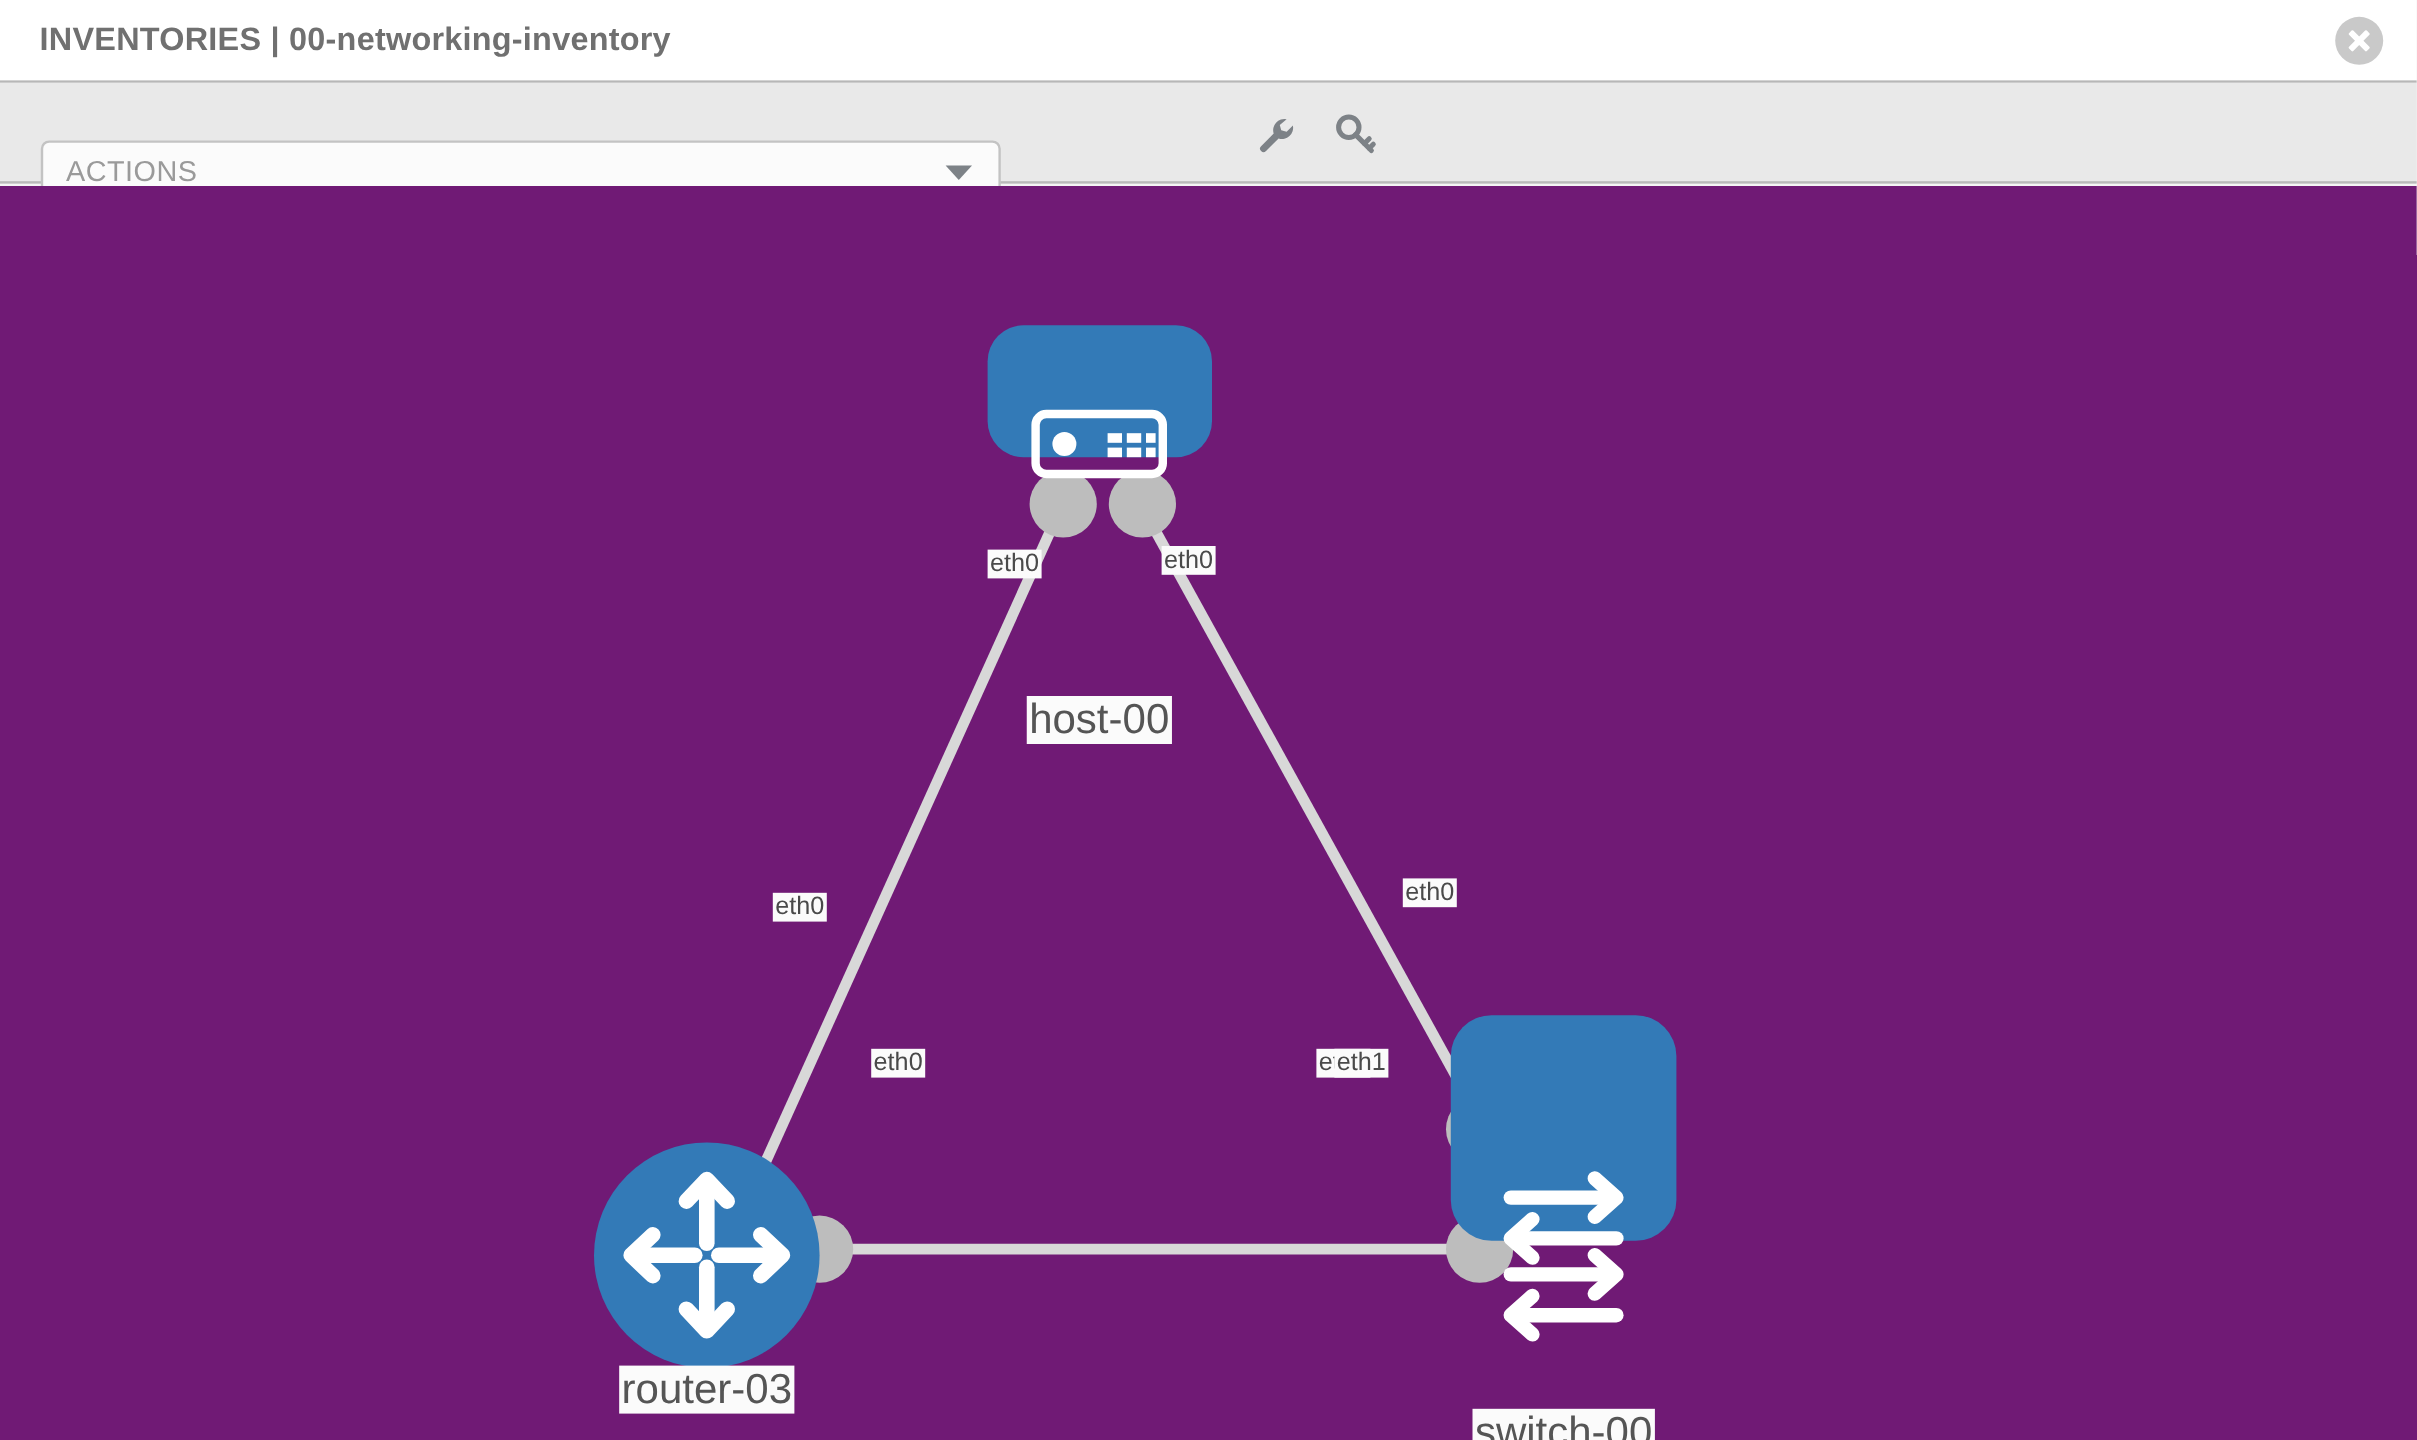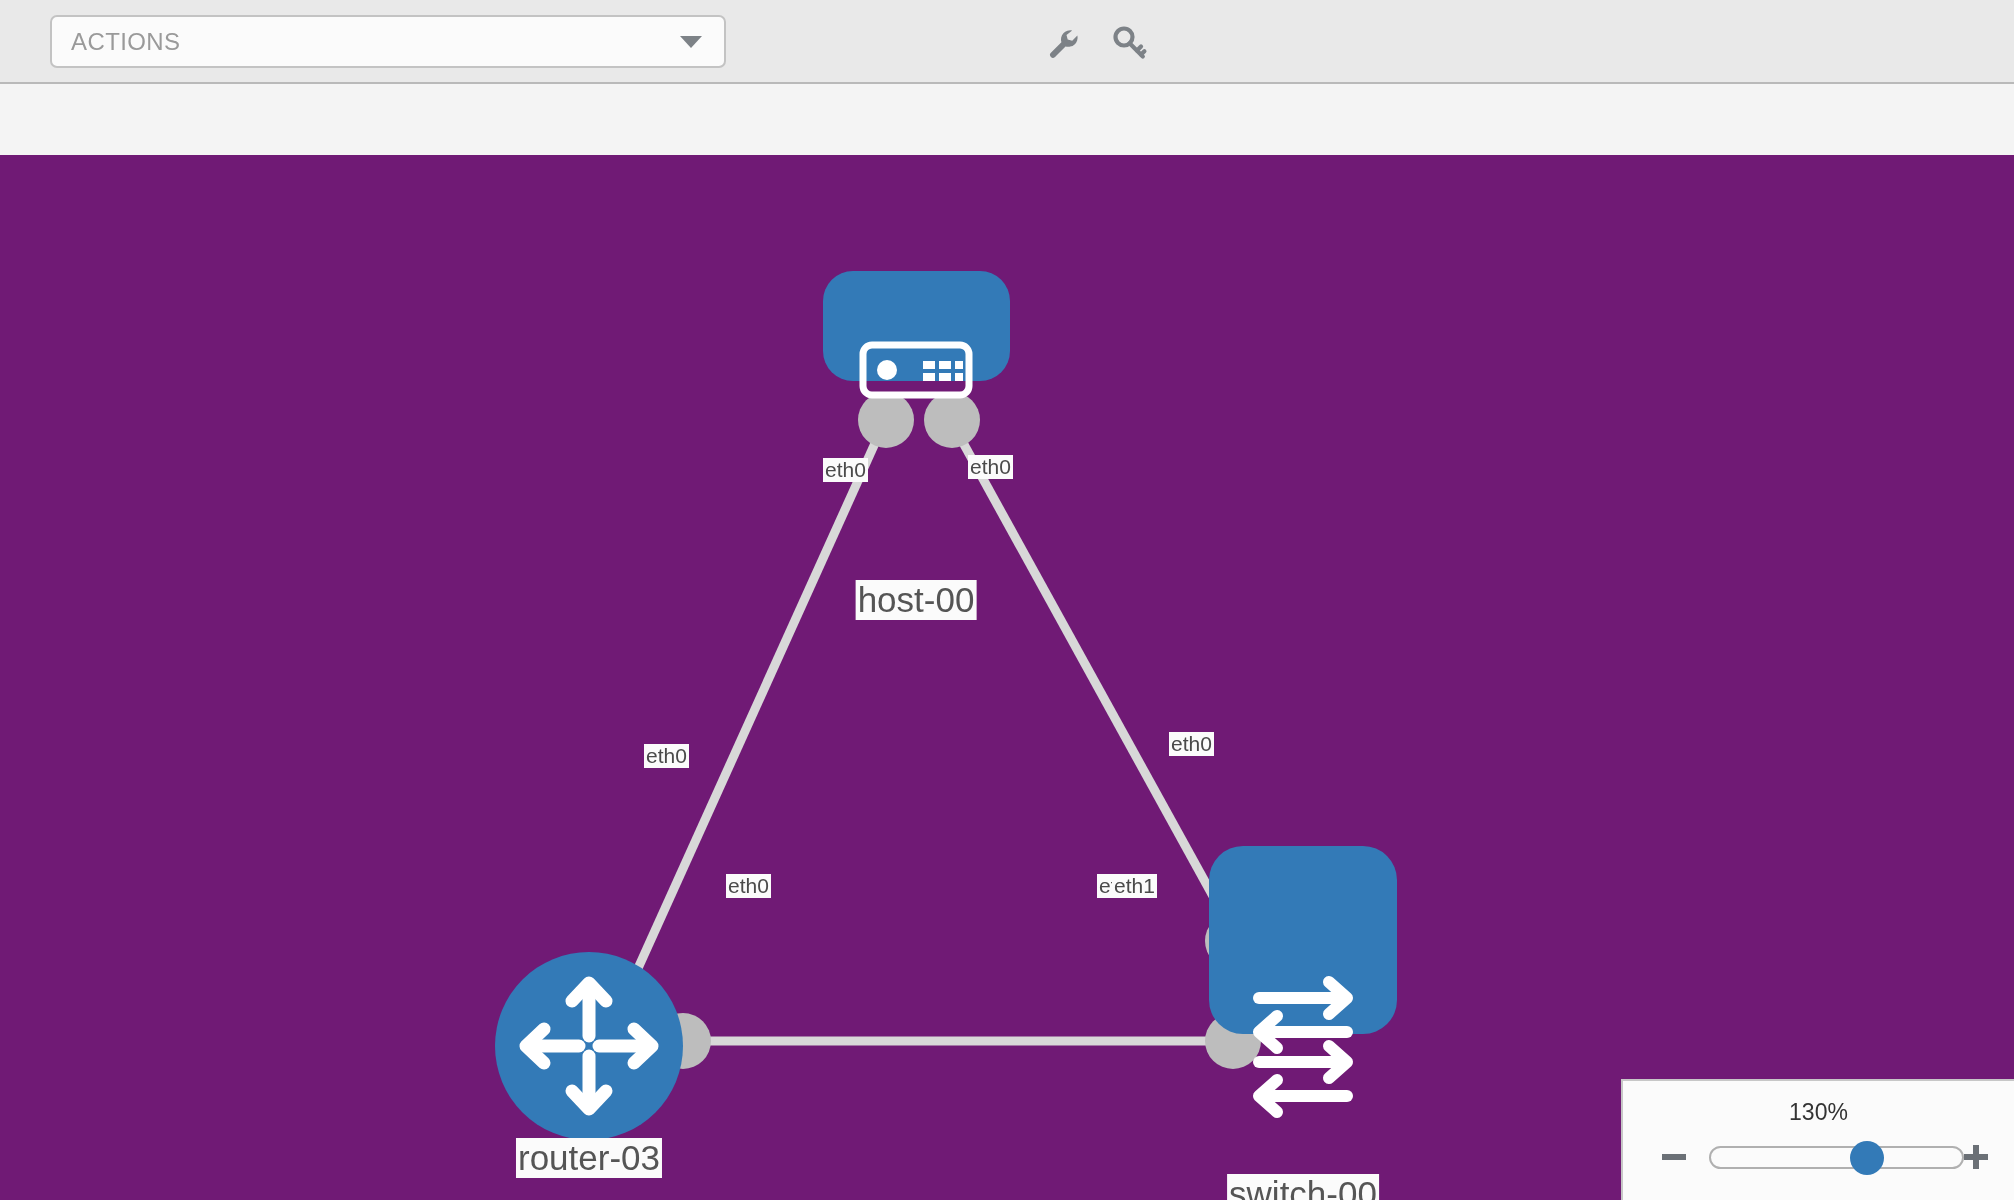--- a/index.html
+++ b/index.html
@@ -72,21 +72,21 @@
 
   .field {
     position: absolute;
     top: 15px;
     height: 53px;
     background: #fbfbfb;
     border: 2px solid #c3c3c3;
     border-radius: 7px;
   }
 
-  .field-actions { left: 50px; width: 676px; }
+  .field-actions { left: 34px; width: 800px; margin-top: 33px; }
   .field-search  { left: 1180px; width: 790px; }
 
   .field-text {
     position: absolute;
     left: 19px;
     top: 50%;
     transform: translateY(-50%);
     font-size: 24px;
     color: #9a9a9a;
     letter-spacing: 0.4px;
@@ -227,20 +227,24 @@
     background: #337ab7;
     transform: translate(-50%,-50%);
     cursor: pointer;
   }
 </style>
 </head>
 <body>
 
 <div id="app">
 
+  <div class="header">
+    <div class="header-title">INVENTORIES | 00-networking-inventory</div>
+    <div class="close-btn"></div>
+  </div>
 
   <div class="toolbar">
 
     <div class="field field-actions">
       <span class="field-text">ACTIONS</span>
       <span class="caret"></span>
     </div>
 
     <div class="tool-icon icon-wrench">
       <svg width="40" height="40" viewBox="0 0 40 40">
@@ -326,24 +330,14 @@
     <div class="edge-label" style="left:1169px; top:577px;">eth0</div>
     <div class="edge-label" style="left:726px; top:719px;">eth0</div>
     <div class="edge-label" style="left:1097px; top:719px;">eth0</div>
     <div class="edge-label" style="left:1112px; top:719px;">eth1</div>
 
     <div class="node-label" style="left:916px; top:425px;">host-00</div>
     <div class="node-label" style="left:589px; top:983px;">router-03</div>
     <div class="node-label" style="left:1303px; top:983px;margin-top:36px;">switch-00</div>
   </div>
 
-  <div class="zoom-panel">
-    <div class="zoom-value">130%</div>
-    <div class="zoom-row">
-      <div class="zoom-minus"></div>
-      <div class="zoom-track">
-        <div class="zoom-thumb" id="zoom-thumb" style="left: 62%;"></div>
-      </div>
-      <div class="zoom-plus"></div>
-    </div>
-  </div>
 
 </div>
 
 </body></html>

